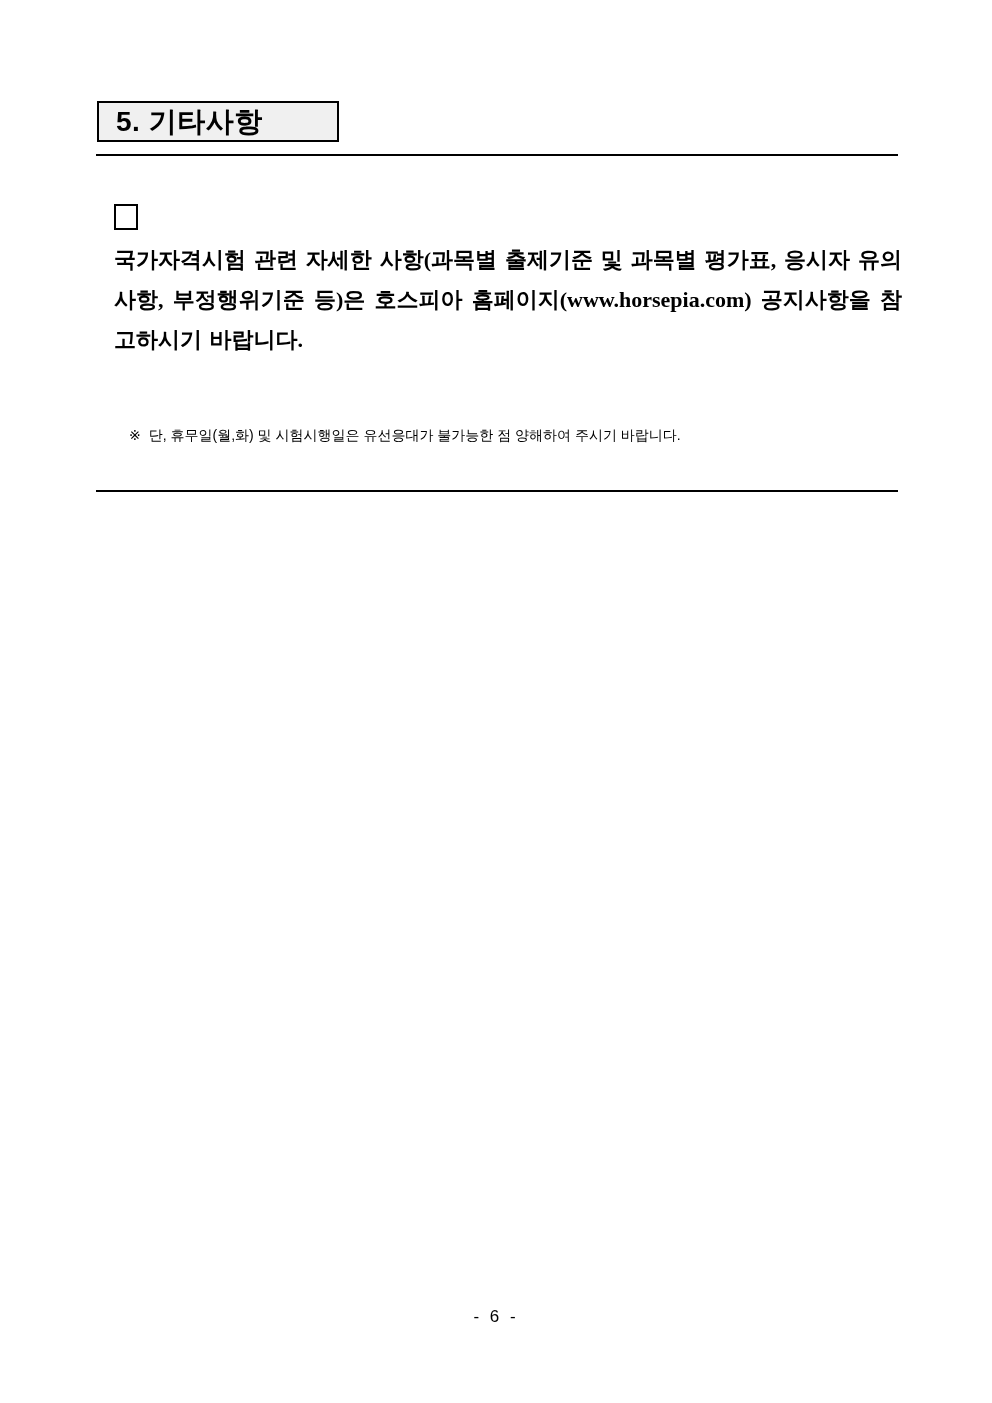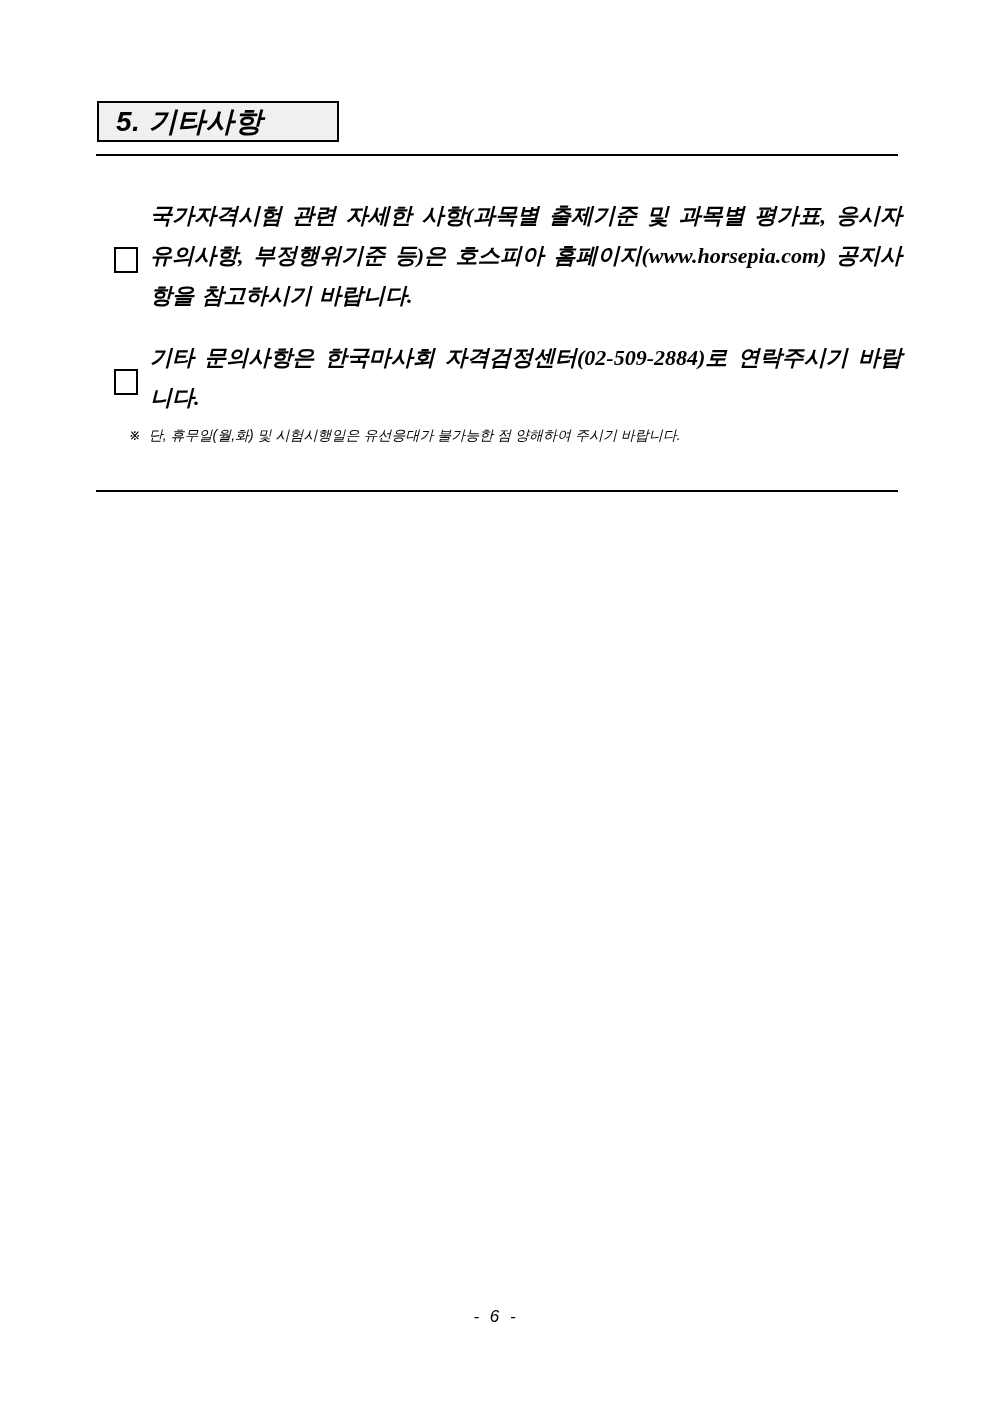--- a/index.html
+++ b/index.html
@@ -10,21 +10,20 @@
   *{margin:0;padding:0;box-sizing:border-box;}
   html,body{background:#ffffff;}
   .page{
     position:relative;
     width:992px;
     height:1403px;
     background:#ffffff;
     color:var(--text);
     font-family:"Liberation Serif","DejaVu Serif",serif;
     overflow:hidden;
-    font-style:italic;
   }
   .section-header-box{
     position:absolute;
     left:97px; top:101px;
     width:242px; height:41px;
     background:var(--header-background);
     border:2px solid var(--border);
     display:flex;
     align-items:center;
     padding-left:17px;
@@ -43,21 +42,22 @@
     height:2px;
     background:var(--border);
   }
   .rule-top{top:154px;}
   .rule-bottom{top:490px;}
   .bullet-para{
     position:absolute;
     left:114px;
     width:788px;
     display:flex;
-    align-items:center;
+    align-items:flex-start;
+    flex-direction:column;
   }
   .para-1{top:196px;}
   .para-2{top:338px;}
   .checkbox-icon{
     flex:0 0 36px;
     margin-top:8px;
   }
   .checkbox-icon::before{
     content:"";
     display:block;
@@ -109,24 +109,20 @@
     <span class="section-header-label">5. 기타사항</span>
   </div>
 
   <div class="rule rule-top"></div>
 
   <div class="bullet-para para-1">
     <span class="checkbox-icon"></span>
     <div class="para-text">국가자격시험 관련 자세한 사항(과목별 출제기준 및 과목별 평가표, 응시자 유의사항, 부정행위기준 등)은 호스피아 홈페이지(www.horsepia.com) 공지사항을 참고하시기 바랍니다.</div>
   </div>
 
-  <div class="bullet-para para-2">
-    <span class="checkbox-icon"></span>
-    <div class="para-text">기타 문의사항은 한국마사회 자격검정센터(02-509-2884)로 연락주시기 바랍니다.</div>
-  </div>
 
   <div class="note-line">
     <span class="note-marker">※</span><span>단, 휴무일(월,화) 및 시험시행일은 유선응대가 불가능한 점 양해하여 주시기 바랍니다.</span>
   </div>
 
   <div class="rule rule-bottom"></div>
 
   <div class="page-number">- 6 -</div>
 
 </div>

